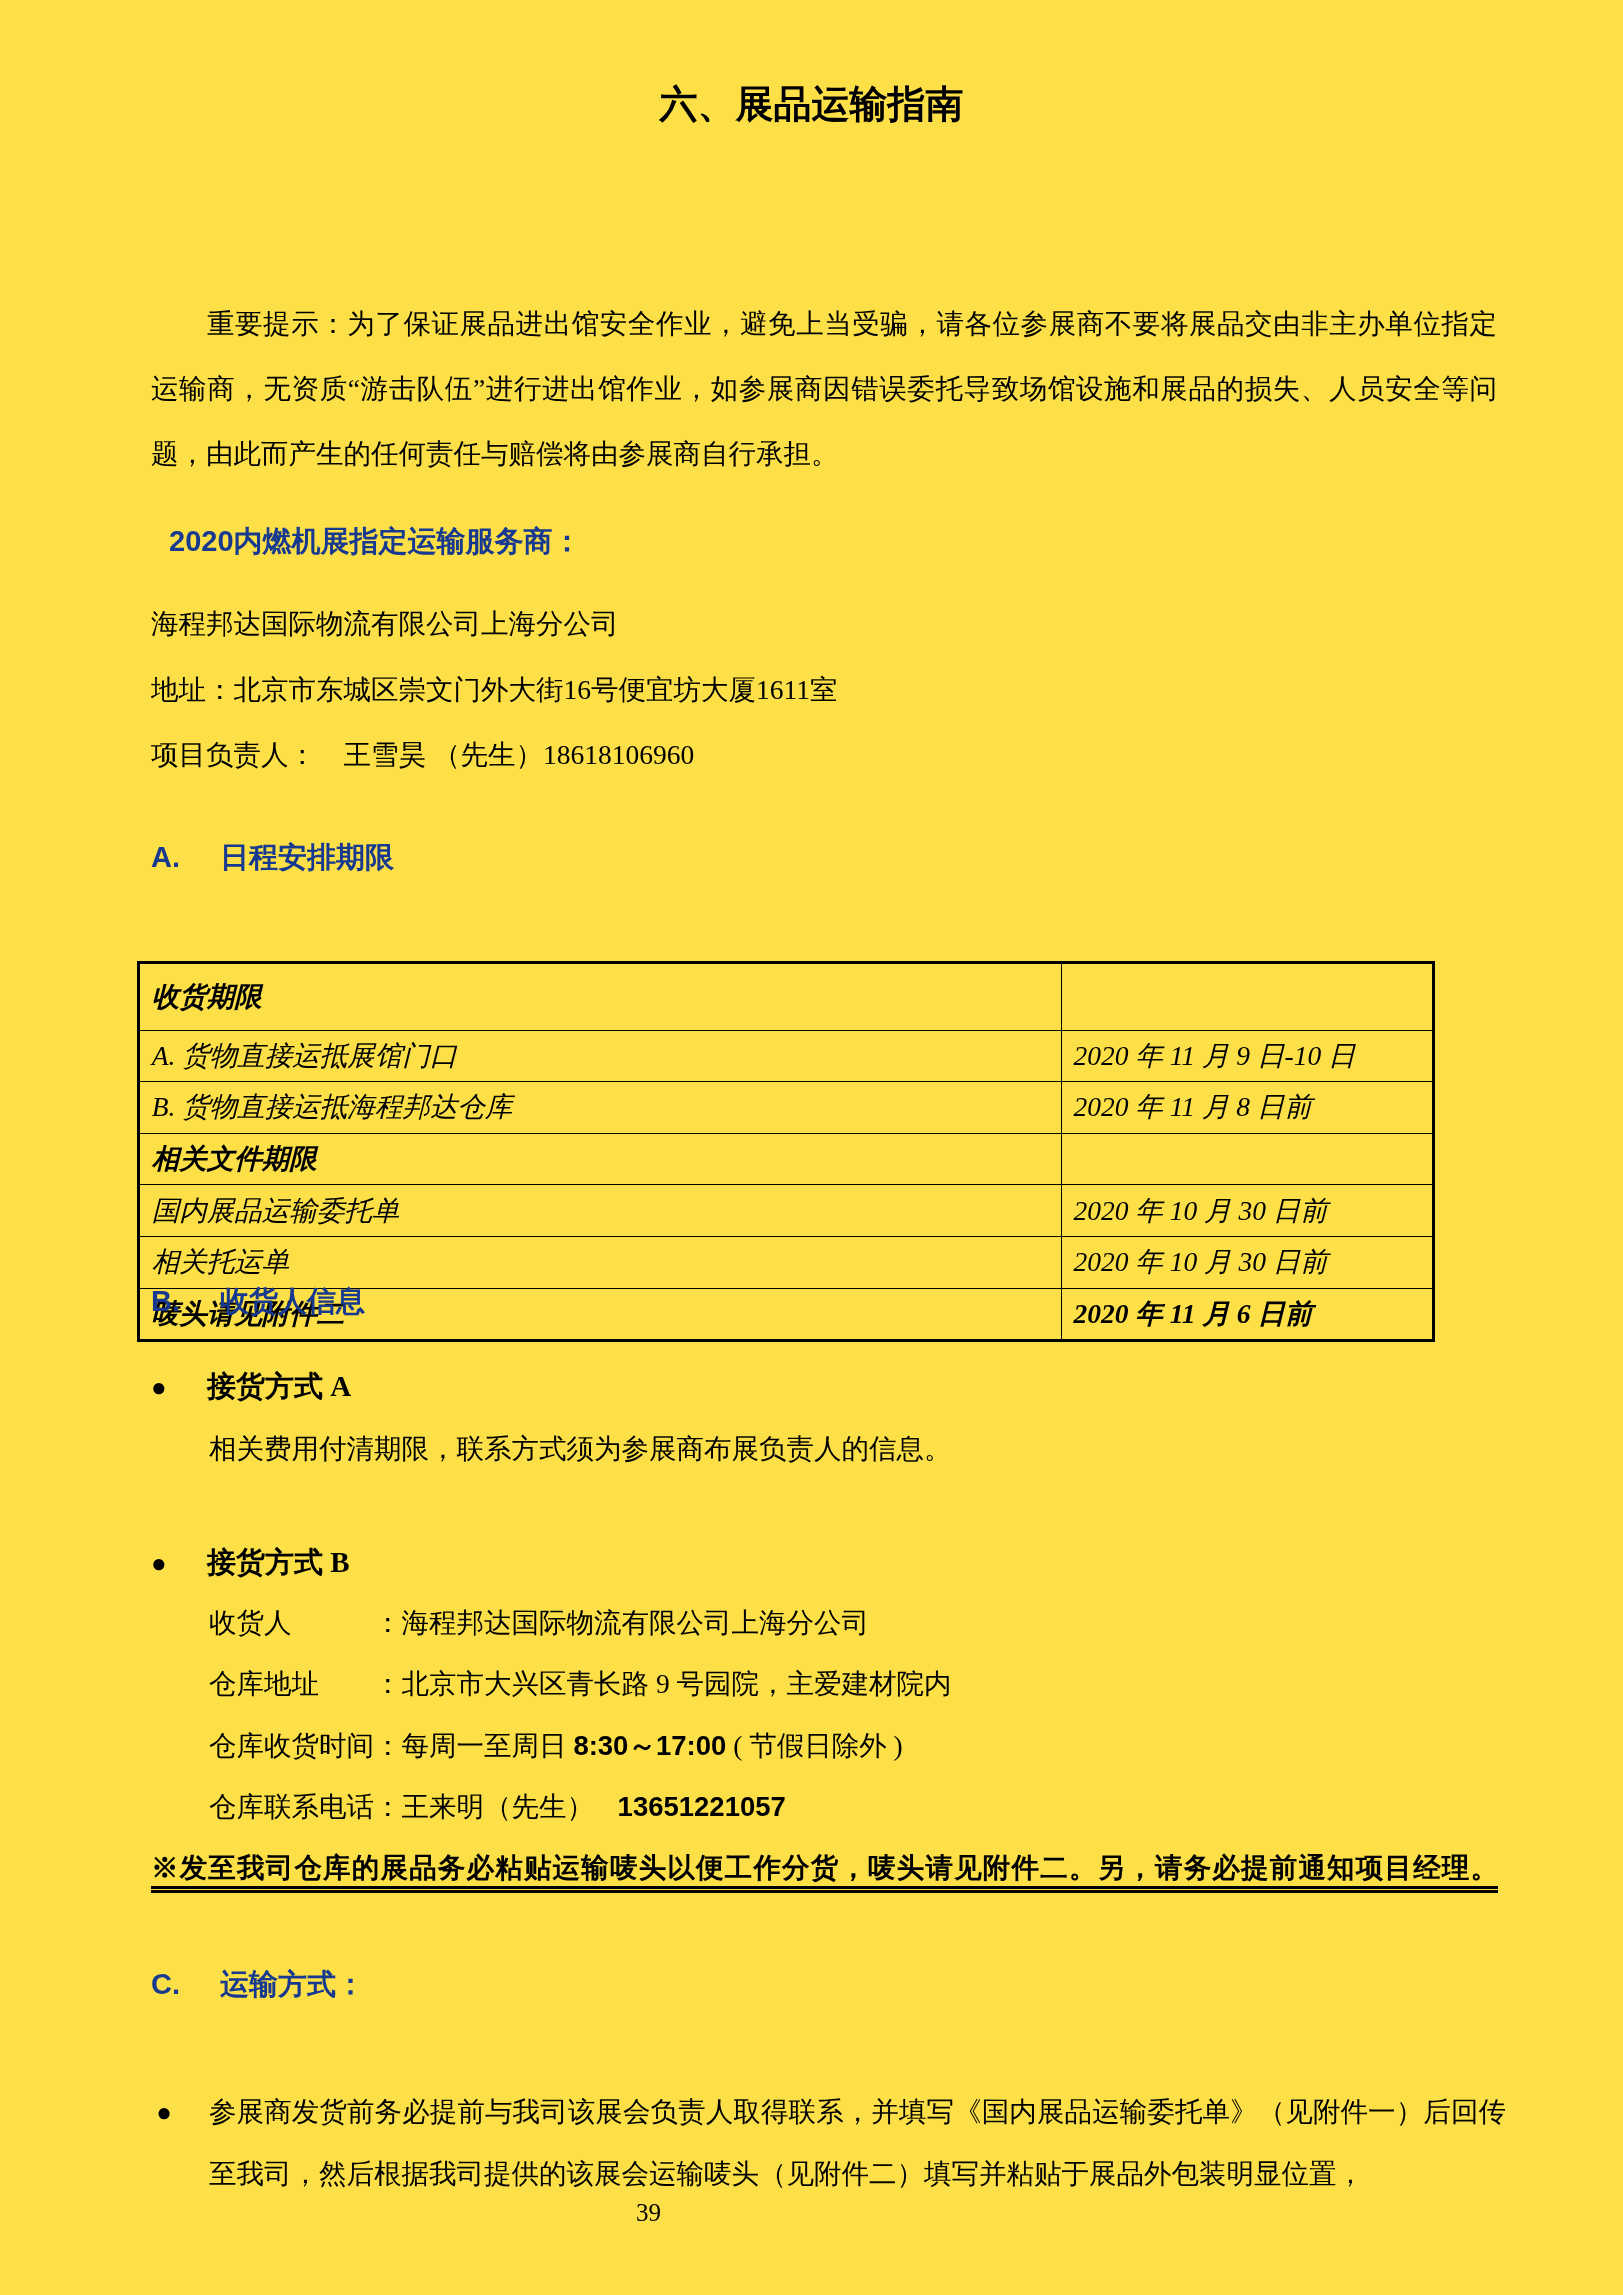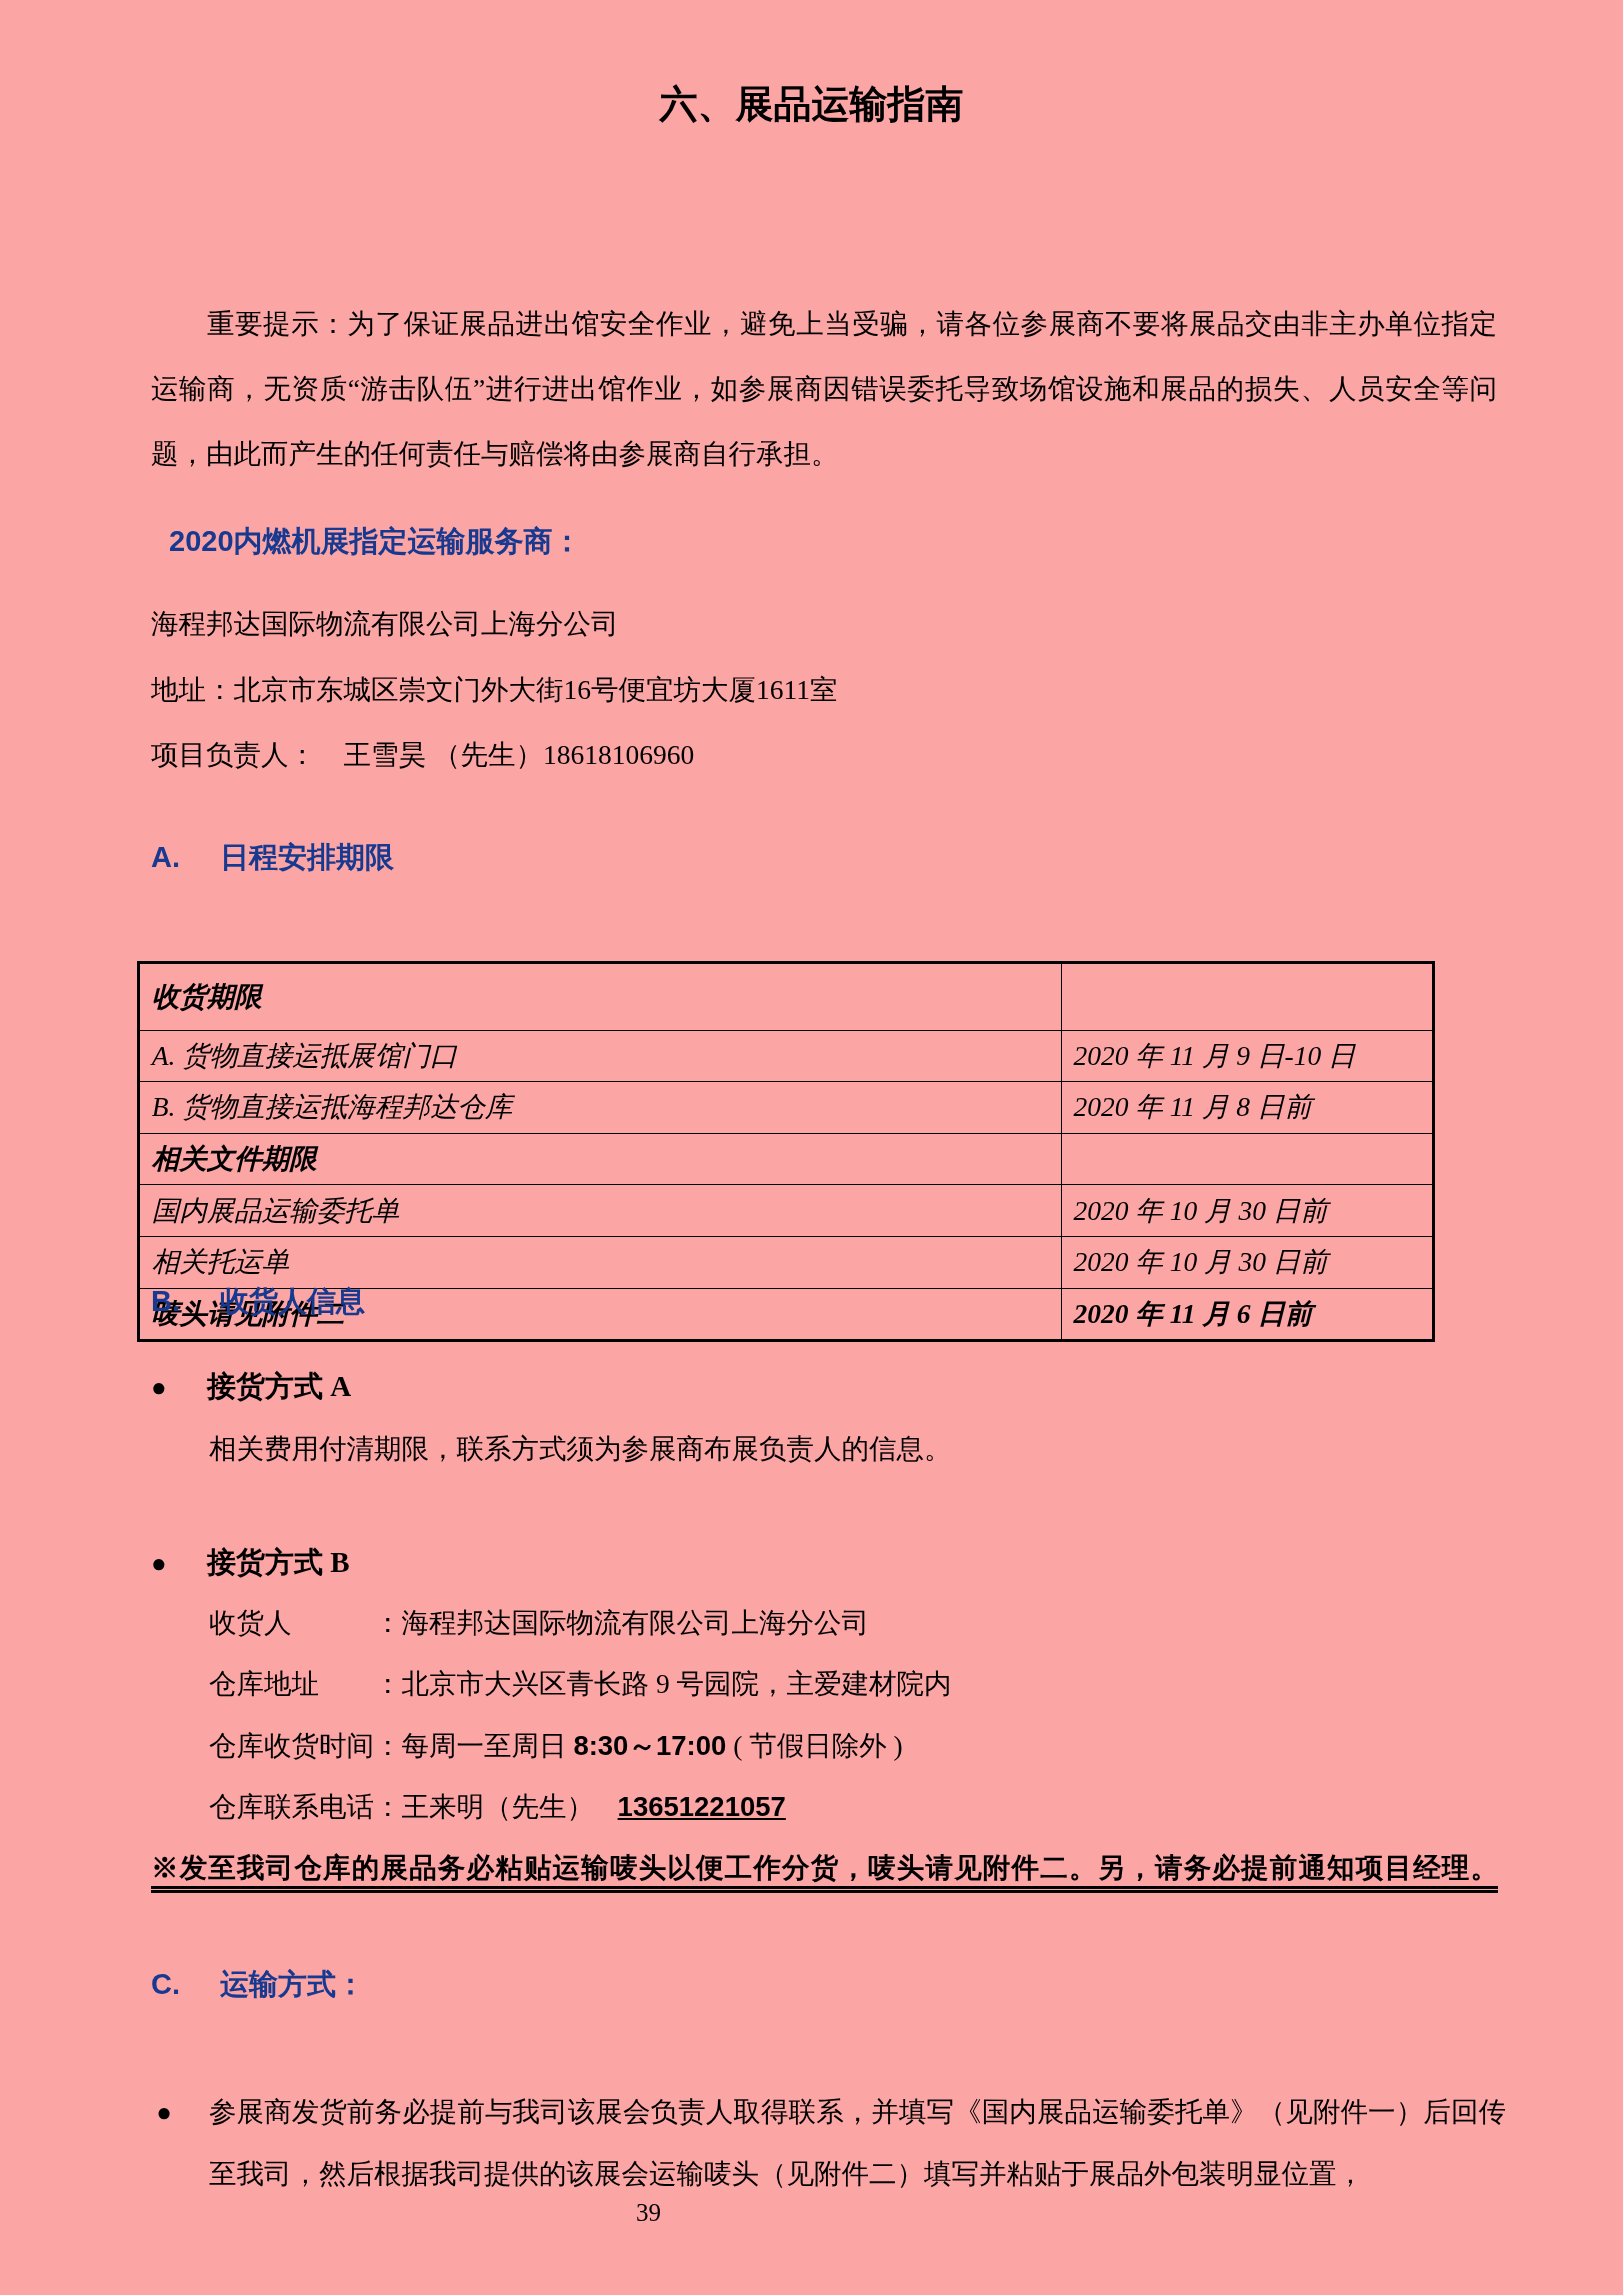--- a/index.html
+++ b/index.html
@@ -1,20 +1,20 @@
 <!DOCTYPE html>
 <html lang="zh" style="font-size:10.5px"><head>
 <meta charset="utf-8">
 <style>
   html,body{margin:0;padding:0;}
   body{background:#888;}
   .page{
     position:relative;
     width:1623px;height:2295px;
-    background:#fca5a5;
+    background:#fde047;
     font-family:"Liberation Serif","DejaVu Serif",serif;
     color:#000;
     overflow:hidden;
   }
   .abs{position:absolute;}
   .blue{color:var(--blue,#17398F);}
   .bold{font-weight:bold;}
   .sans{font-family:"Liberation Sans","DejaVu Sans",sans-serif;}
 
   .doc-title{
@@ -67,21 +67,21 @@
   .bullet-line{font-size:29px;font-weight:bold;}
   .bullet-glyph{display:inline-block;min-width:56px;font-size:26px;}
   .method-a-title{top:1367px;left:151px;}
   .method-a-body{top:1431px;left:209px;font-size:27.5px;}
   .method-b-title{top:1543px;left:151px;}
   .detail-line{font-size:27.5px;}
   .consignee-line{top:1605px;left:209px;}
   .warehouse-address-line{top:1666px;left:209px;}
   .warehouse-time-line{top:1728px;left:209px;}
   .warehouse-phone-line{top:1789px;left:209px;}
-  .num-gap{margin-left:23.6px;text-decoration:underline;}
+  .num-gap{margin-left:23.6px;}
 
   .underline-notice{
     top:1850px;left:151px;width:1347px;
     font-size:27.5px;font-weight:bold;
     text-align:justify;text-align-last:justify;
     text-decoration:underline double #000;
     text-decoration-thickness:2.6px;
     text-underline-offset:9.2px;
     padding-bottom:5.2px;
   }

